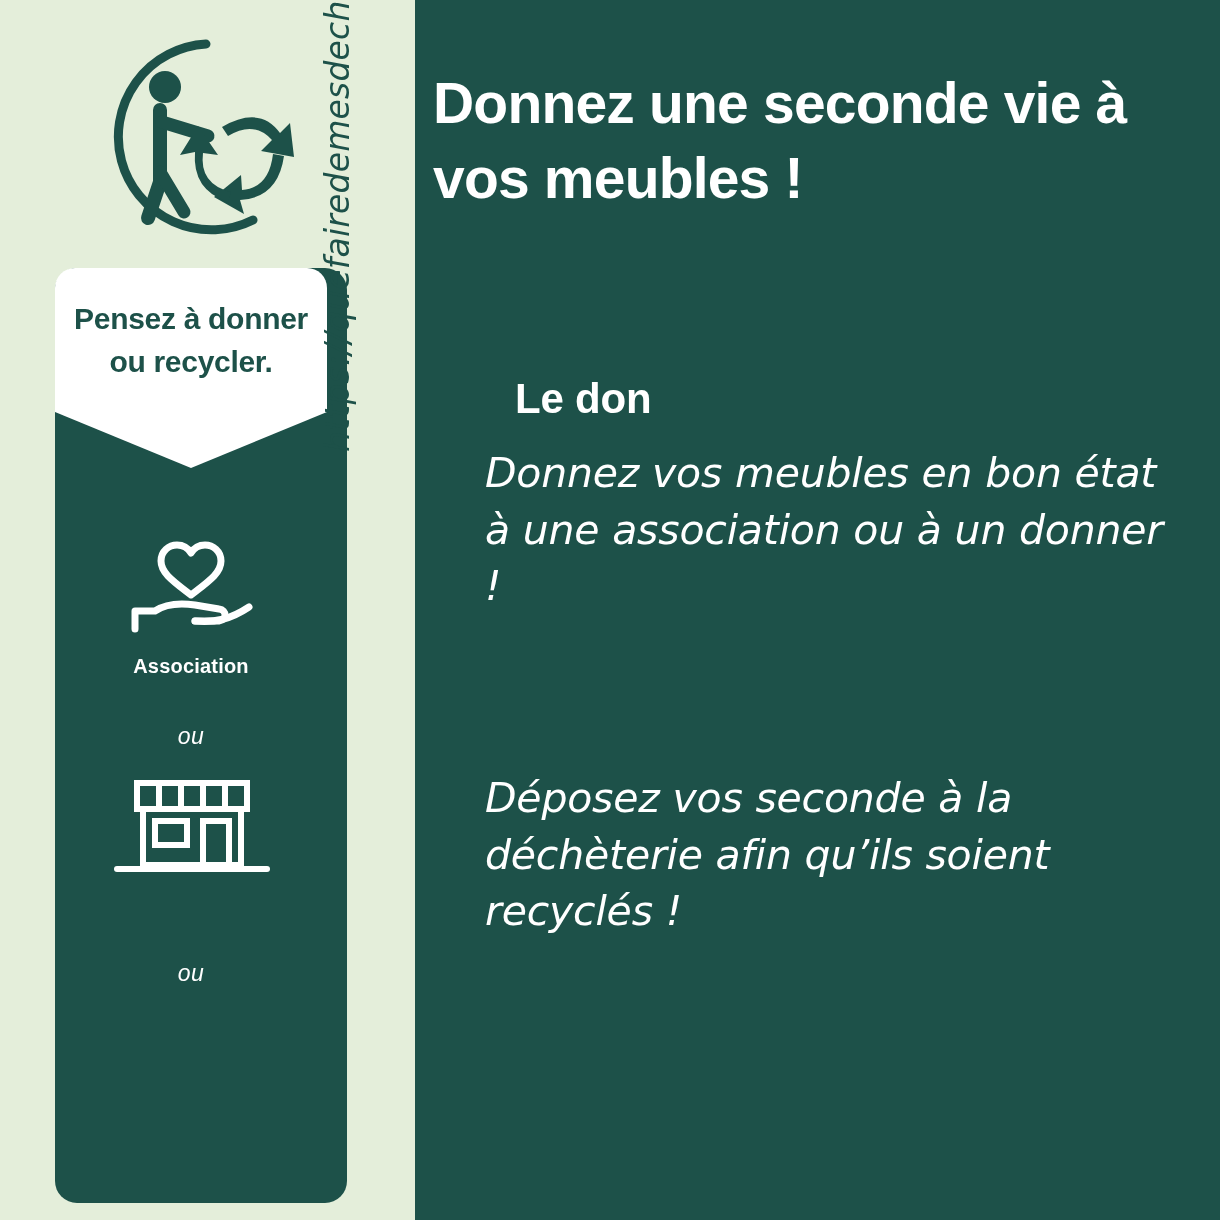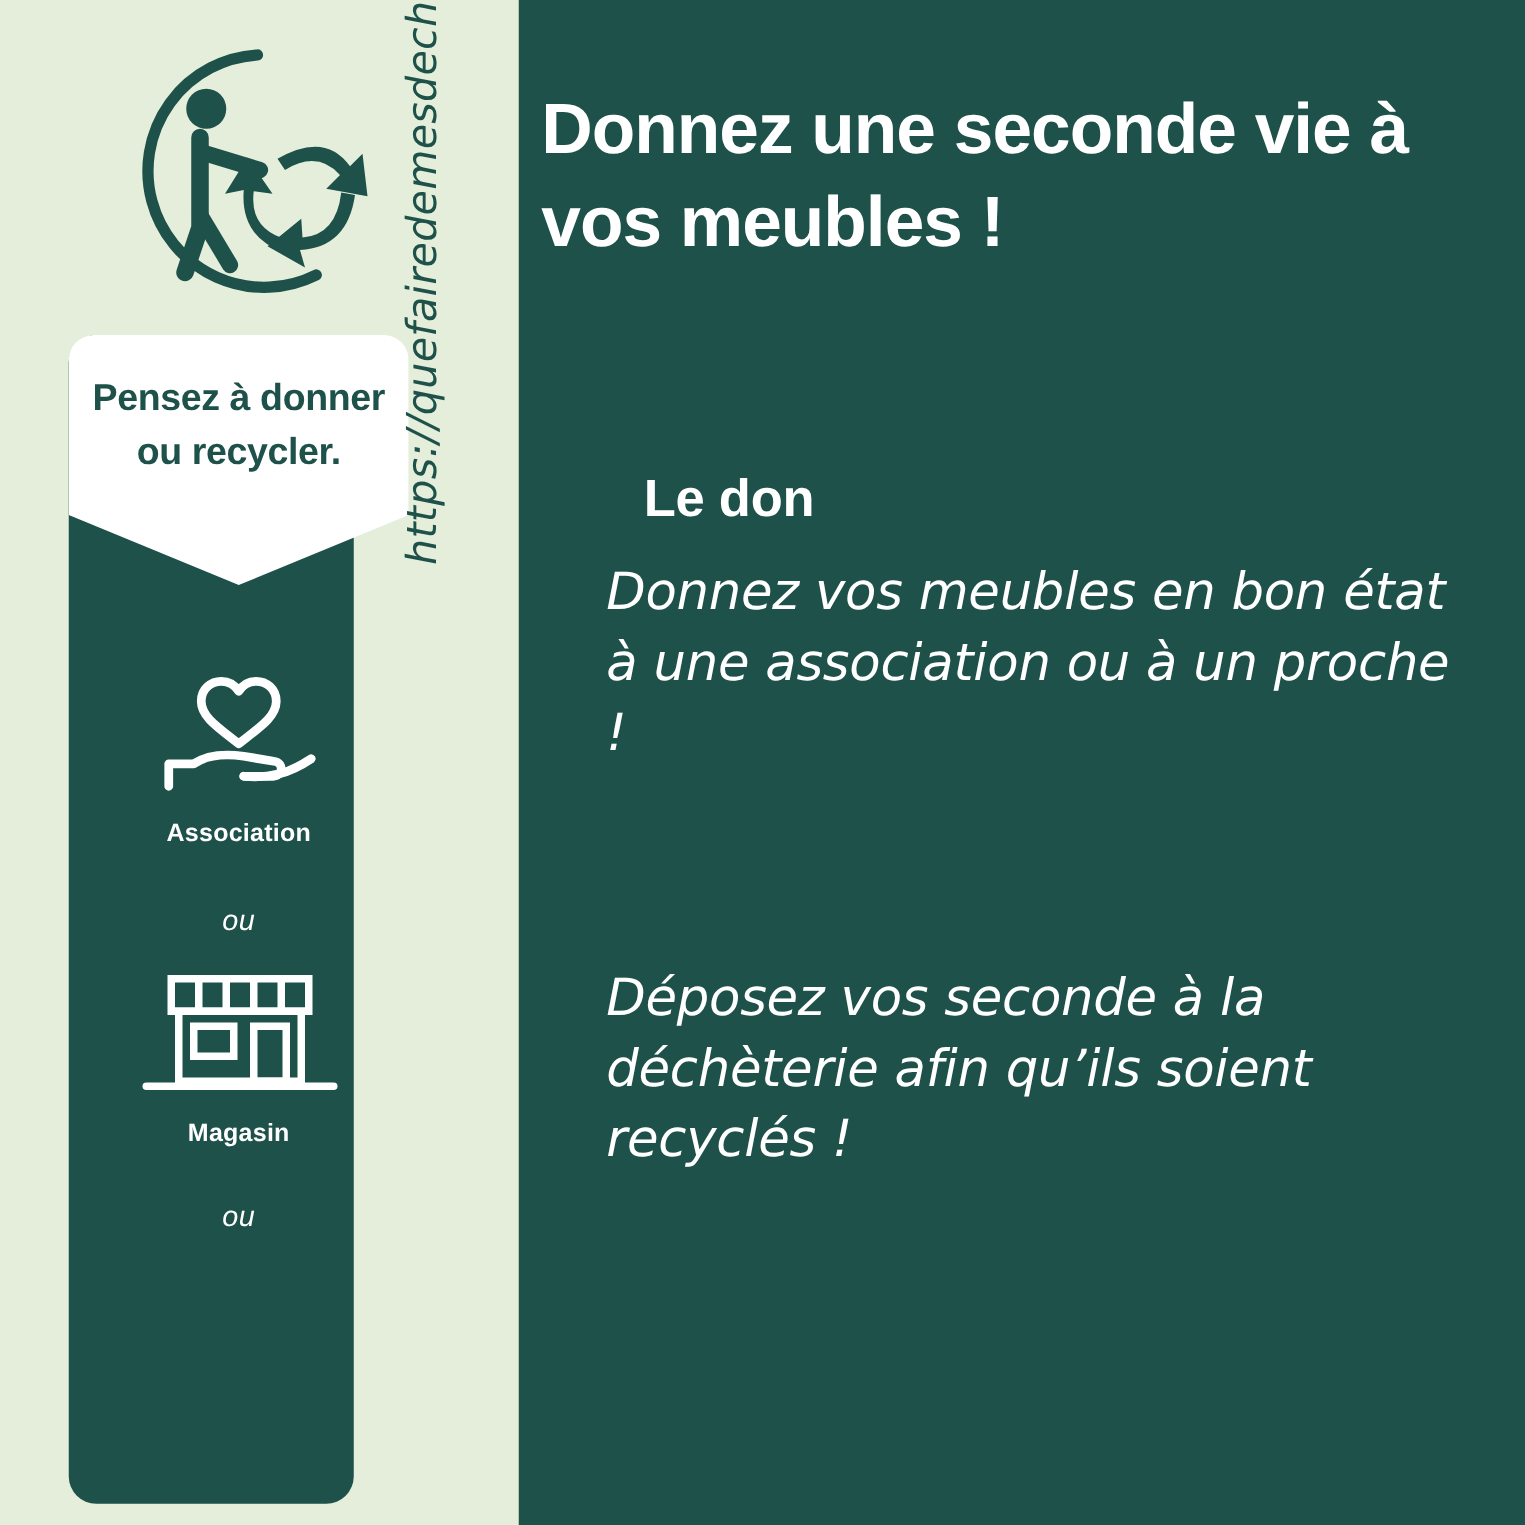--- a/index.html
+++ b/index.html
@@ -32,21 +32,21 @@
     left: 88px;
     top: 32px;
     width: 230px;
     height: 205px;
   }
   
   .green-card {
     position: absolute;
     left: 55px;
     top: 268px;
-    width: 228px;
+    width: 292px;
     height: 935px;
     background: #1d5149;
     border-radius: 22px 22px 22px 22px;
   }
   .card-top-label {
     position: absolute;
     left: 0;
     top: 0;
     width: 272px;
     height: 200px;
@@ -204,36 +204,35 @@
               <line x1="72" y1="10" x2="72" y2="36"></line>
               <line x1="94" y1="10" x2="94" y2="36"></line>
               <line x1="116" y1="10" x2="116" y2="36"></line>
               <rect x="34" y="36" width="98" height="56"></rect>
               <rect x="46" y="48" width="32" height="24"></rect>
               <rect x="94" y="48" width="26" height="44"></rect>
               <line x1="8" y1="96" x2="158" y2="96" stroke-linecap="round"></line>
             </g>
           </svg>
         </span>
-        <div class="caption">Magasin</div>
       </div>
 
       <div class="ou" style="top:692px;">ou</div>
 
     </div>
 
     <div class="vertical-url">https://quefairedemesdechets.fr</div>
   </div>
 
   <div class="right-panel">
 
     <div class="headline">Donnez une seconde vie à vos meubles !</div>
 
     <div class="section" id="section-don">
       <div class="section-title">Le don</div>
-      <div class="section-body">Donnez vos meubles en bon état à une association ou à un proche !</div>
+      <div class="section-body">Donnez vos meubles en bon état à une association ou à un donner !</div>
     </div>
 
     <div class="section" id="section-recyclage">
       <div class="section-body">Déposez vos seconde à la déchèterie afin qu’ils soient recyclés !</div>
     </div>
   </div>
 </div>
 
 </body></html>

